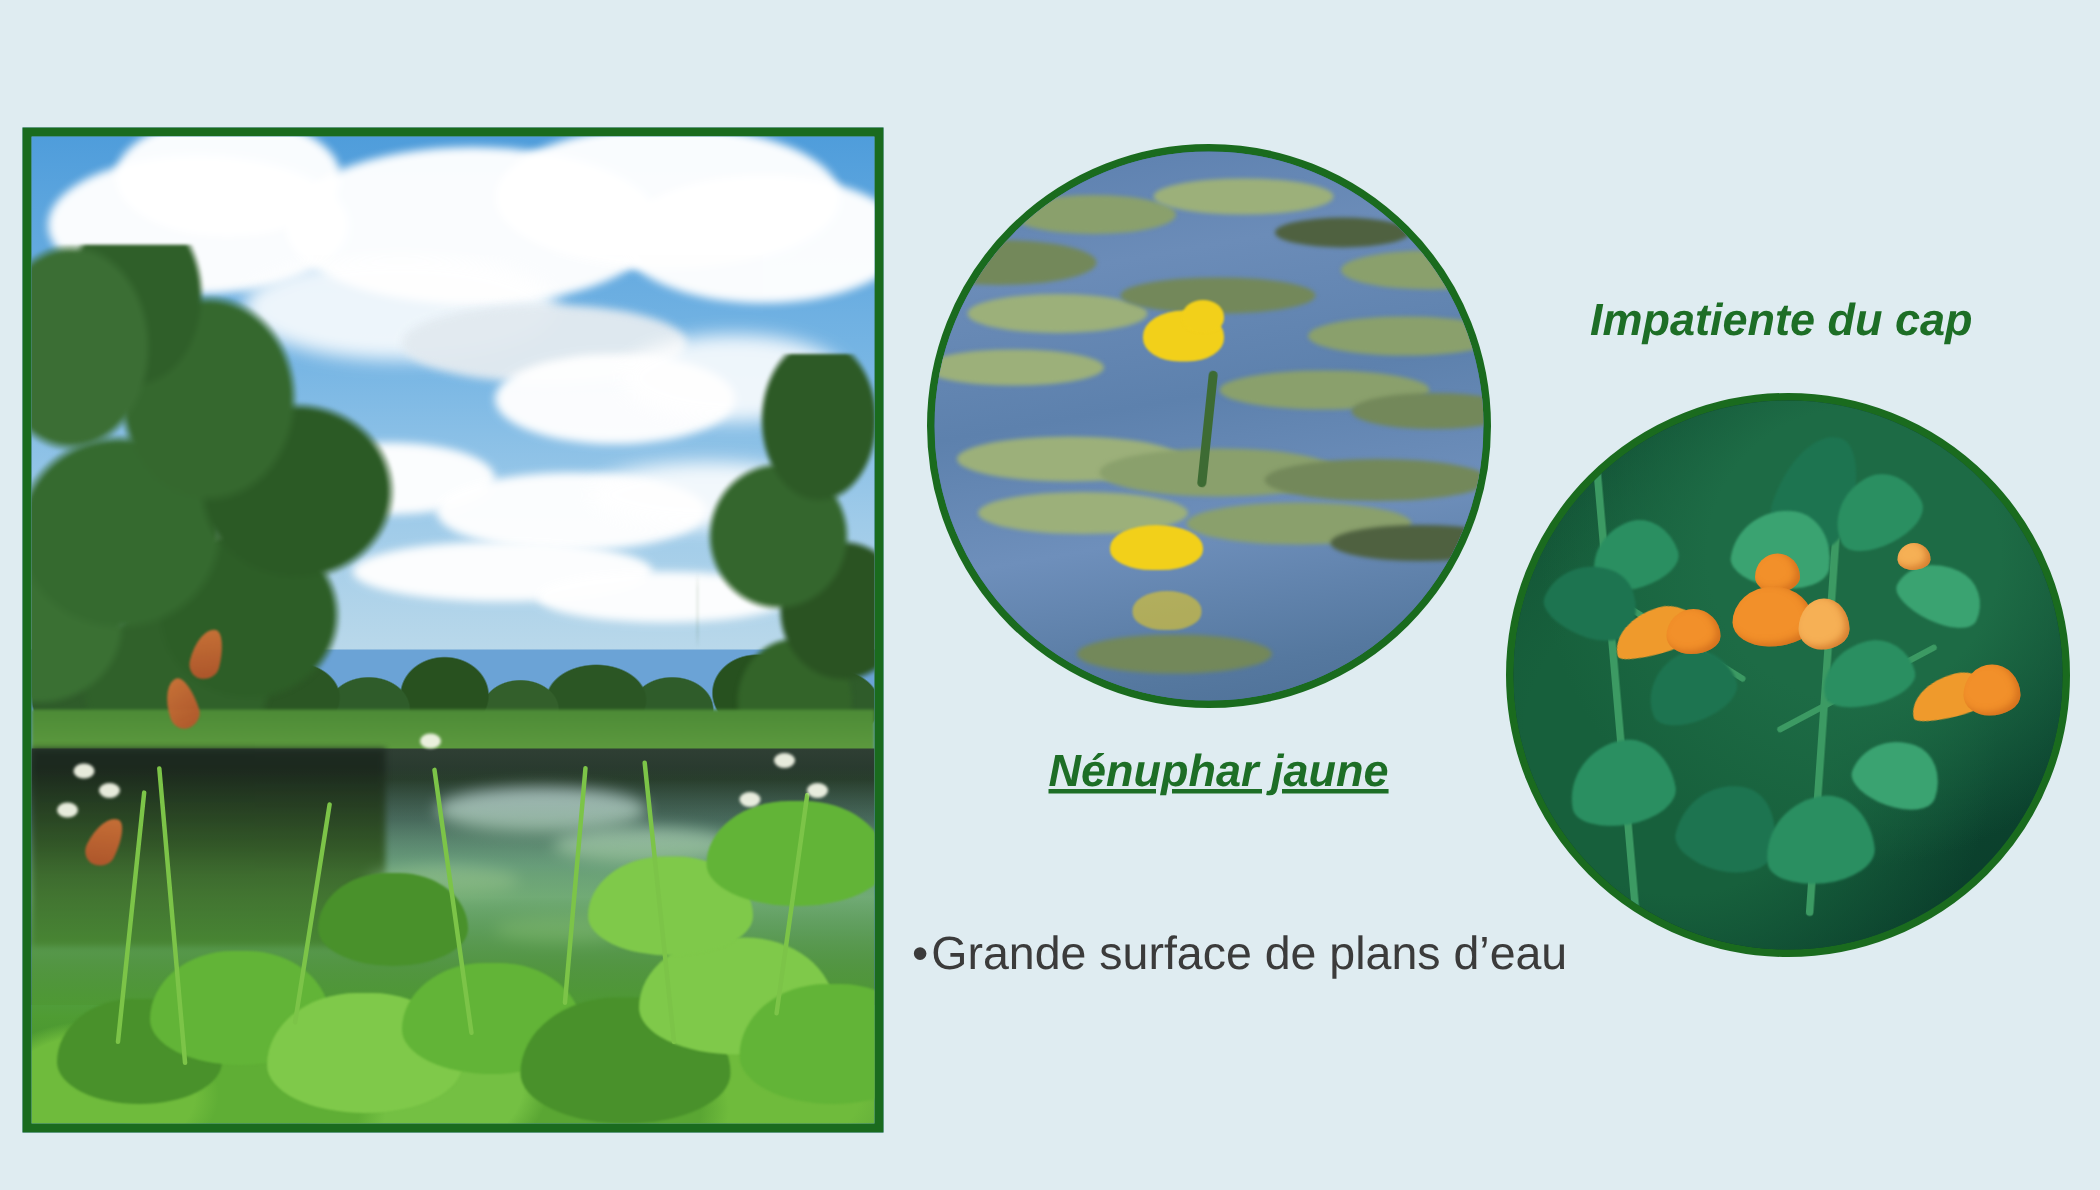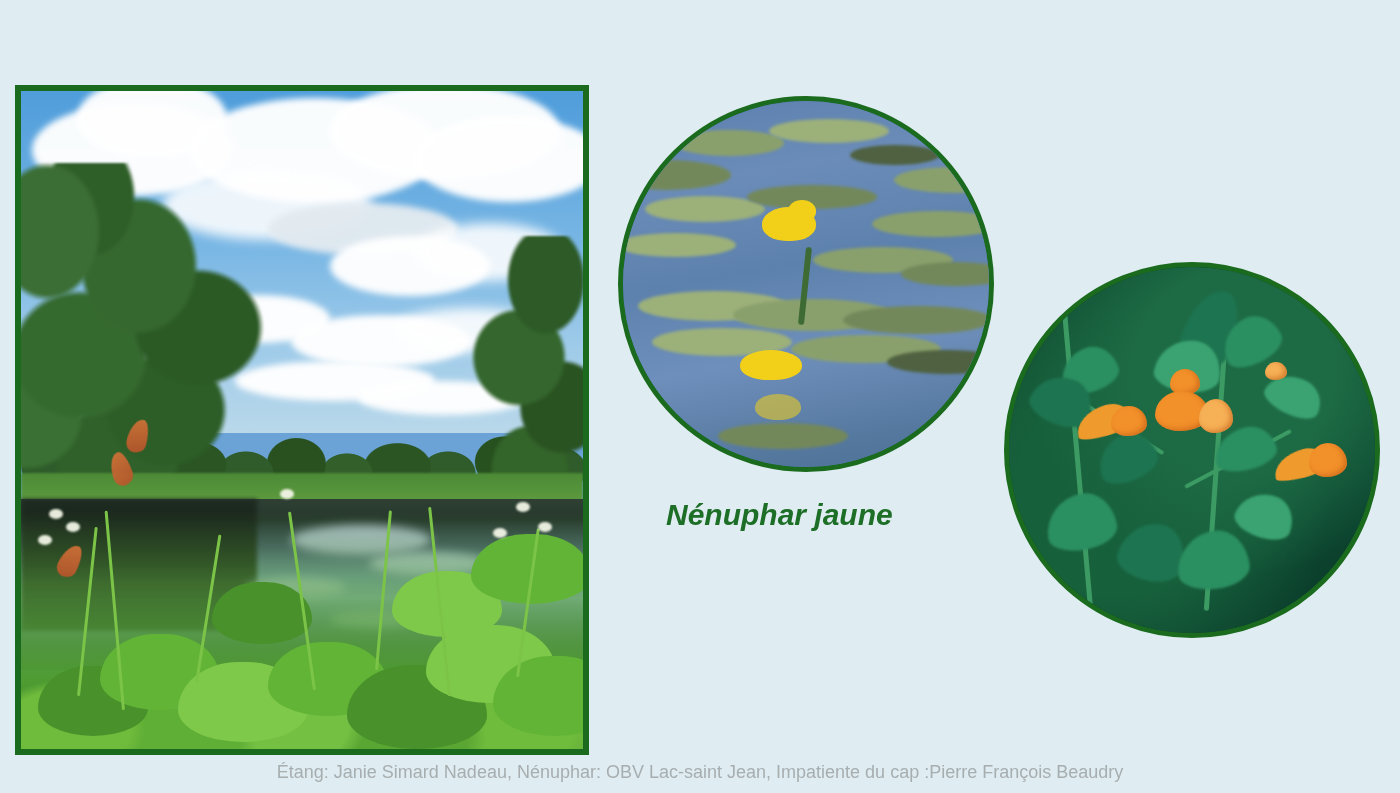--- a/index.html
+++ b/index.html
@@ -310,21 +310,21 @@
 
   
   .caption {
     position: absolute;
     color: #1d6e26;
     font-style: italic;
     font-weight: bold;
     font-size: 30px;
     white-space: nowrap;
   }
-  .caption-nenuphar { left: 666px; top: 498px; }
+  .caption-nenuphar { left: 699px; top: 498px; text-decoration: underline; }
   .caption-impatiente { left: 1060px; top: 197px; }
 
   
   .bullets {
     position: absolute;
     left: 608px;
     top: 608px;
     width: 560px;
   }
   .bullet-line {
@@ -474,19 +474,22 @@
     <div class="imp-flower" style="left:40%; top:34%; width:54px; height:40px;"></div>
     <div class="imp-flower pale" style="left:52%; top:36%; width:34px; height:34px;"></div>
     <div class="imp-spur" style="left:18%; top:38%; width:58px; height:30px; transform:rotate(-16deg);"></div>
     <div class="imp-flower" style="left:28%; top:38%; width:36px; height:30px;"></div>
     <div class="imp-flower pale" style="left:70%; top:26%; width:22px; height:18px;"></div>
     <div class="imp-spur" style="left:72%; top:50%; width:56px; height:28px; transform:rotate(-14deg);"></div>
     <div class="imp-flower" style="left:82%; top:48%; width:38px; height:34px;"></div>
   </div>
 
   <div class="caption caption-nenuphar">Nénuphar jaune</div>
+  <div class="caption caption-impatiente">Impatiente du cap</div>
 
   <div class="bullets">
+    <div class="bullet-line">
+      <span class="dot">•</span><span>Grande surface de plans d’eau</span>
+    </div>
   </div>
 
-  <div class="credits">Étang: Janie Simard Nadeau, Nénuphar: OBV Lac-saint Jean, Impatiente du cap :Pierre François Beaudry</div>
 
 </div>
 
 </body></html>

